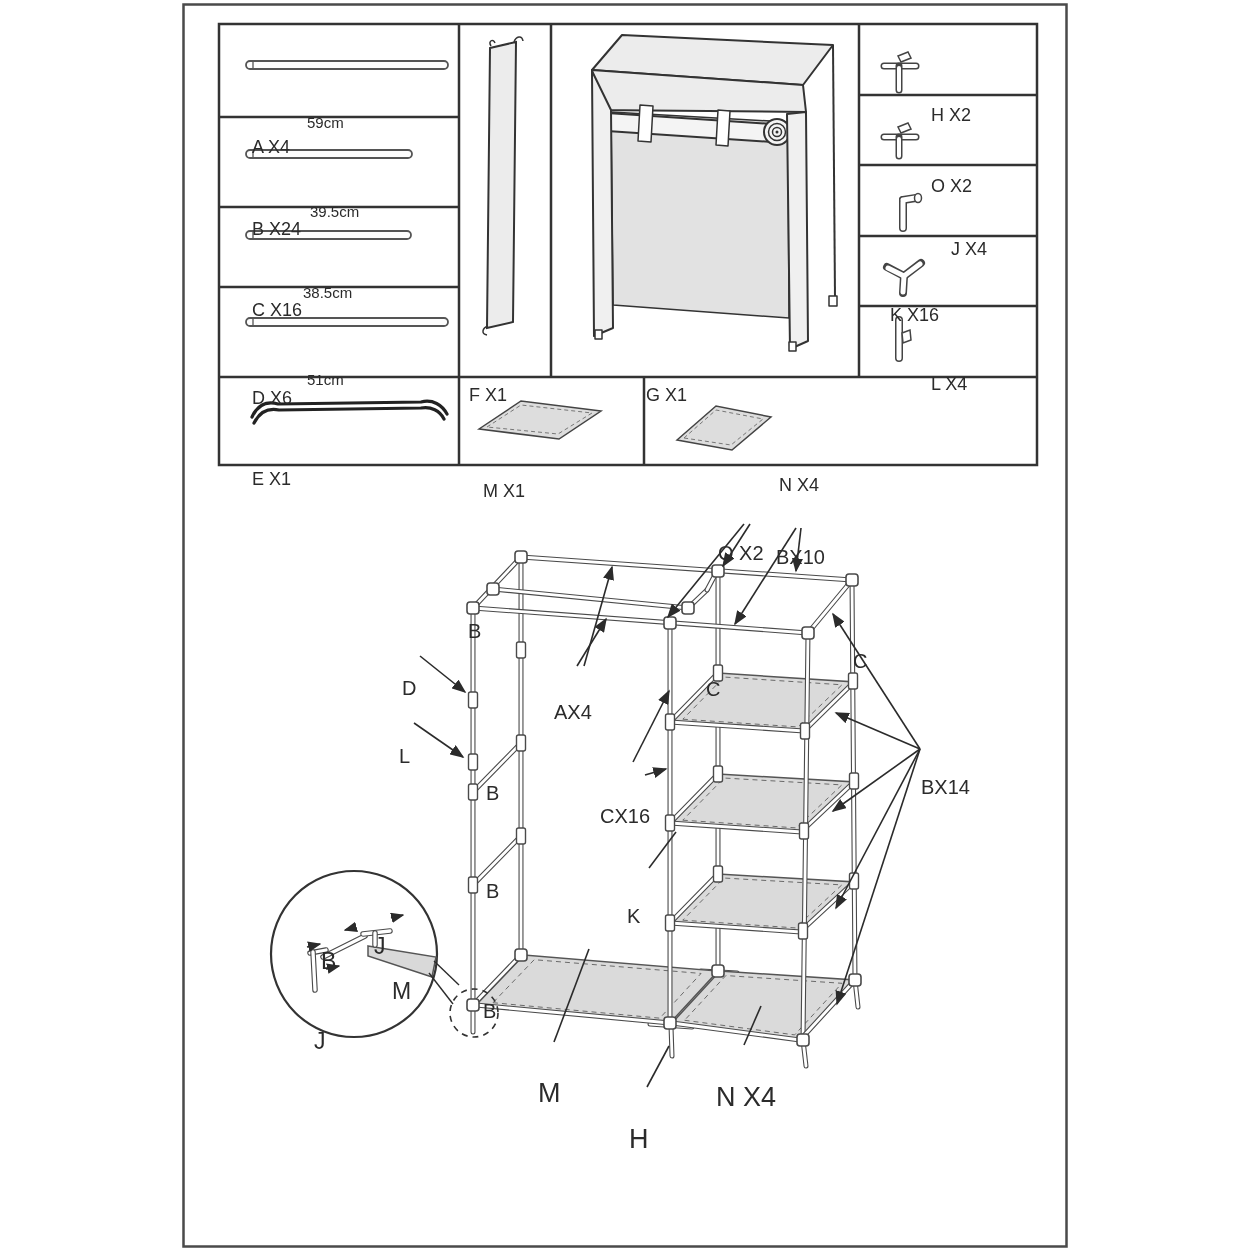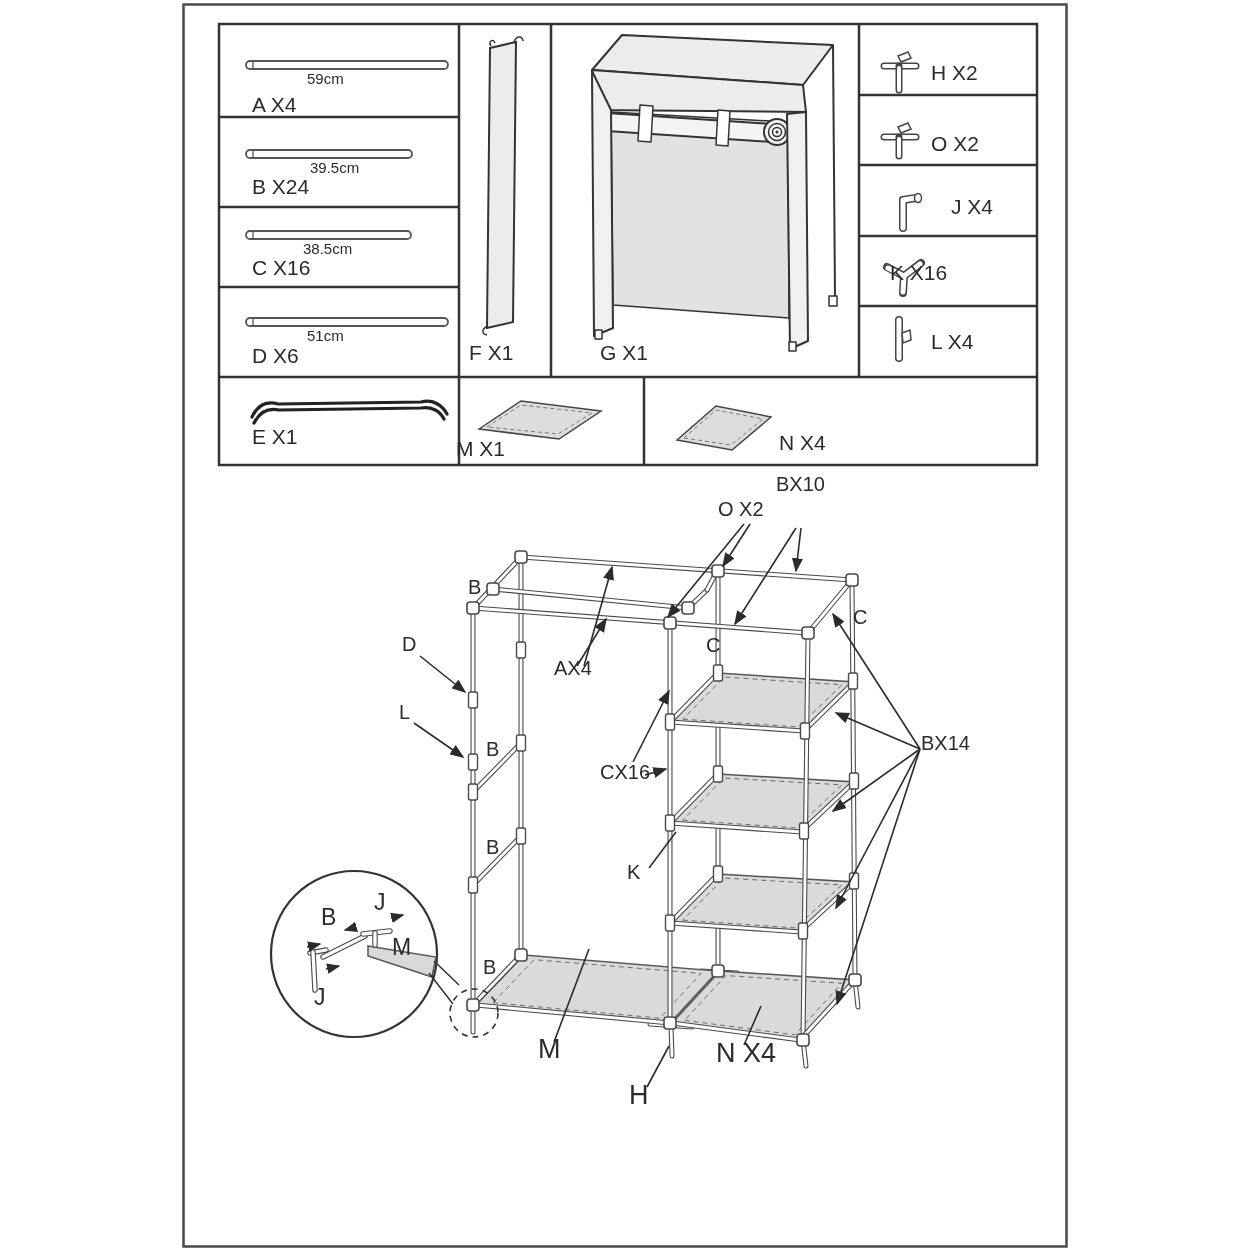--- a/index.html
+++ b/index.html
@@ -1,20 +1,20 @@
 <!DOCTYPE html>
 <html><head>
 <meta charset="utf-8">
 <style>
   html,body{margin:0;padding:0;background:#fff;}
   .page{position:relative;width:1250px;height:1250px;background:#fff;overflow:hidden;
         font-family:"Liberation Sans",sans-serif;color:#222;}
   .page svg{position:absolute;left:0;top:0;}
-  .labels span{position:absolute;white-space:nowrap;color:#2b2b2b;line-height:1;}
-  .t17{font-size:21px;}
+  .labels span{position:absolute;white-space:nowrap;color:#2b2b2b;line-height:1;margin-top:44px;}
+  .t17{font-size:18px;}
   .t15{font-size:15px;}
   .t20{font-size:20px;}
   .t23{font-size:23px;}
   .t27{font-size:27px;}
 </style>
 </head>
 <body>
 
 <div class="page">
 
@@ -302,31 +302,31 @@
   <span class="t15" style="left:307px;top:71px">59cm</span>
   <span class="t17" style="left:252px;top:94px">A X4</span>
   <span class="t15" style="left:310px;top:160px">39.5cm</span>
   <span class="t17" style="left:252px;top:176px">B X24</span>
   <span class="t15" style="left:303px;top:241px">38.5cm</span>
   <span class="t17" style="left:252px;top:257px">C X16</span>
   <span class="t15" style="left:307px;top:328px">51cm</span>
   <span class="t17" style="left:252px;top:345px">D X6</span>
   <span class="t17" style="left:252px;top:426px">E X1</span>
   <span class="t17" style="left:469px;top:342px">F X1</span>
-  <span class="t17" style="left:600px;top:342px">G X1</span>
-  <span class="t17" style="left:456px;top:438px">M X1</span>
+  <span class="t17" style="left:646px;top:342px">G X1</span>
+  <span class="t17" style="left:483px;top:438px">M X1</span>
   <span class="t17" style="left:779px;top:432px">N X4</span>
   <span class="t17" style="left:931px;top:62px">H X2</span>
   <span class="t17" style="left:931px;top:133px">O X2</span>
   <span class="t17" style="left:951px;top:196px">J X4</span>
   <span class="t17" style="left:890px;top:262px">K X16</span>
   <span class="t17" style="left:931px;top:331px">L X4</span>
 
   <span class="t20" style="left:718px;top:499px">O X2</span>
-  <span class="t20" style="left:776px;top:474px">BX10</span>
+  <span class="t20" style="left:776px;top:503px">BX10</span>
   <span class="t20" style="left:468px;top:577px">B</span>
   <span class="t20" style="left:402px;top:634px">D</span>
   <span class="t20" style="left:399px;top:702px">L</span>
   <span class="t20" style="left:554px;top:658px">AX4</span>
   <span class="t20" style="left:706px;top:635px">C</span>
   <span class="t20" style="left:853px;top:607px">C</span>
   <span class="t20" style="left:600px;top:762px">CX16</span>
   <span class="t20" style="left:627px;top:862px">K</span>
   <span class="t20" style="left:921px;top:733px">BX14</span>
   <span class="t20" style="left:486px;top:739px">B</span>

